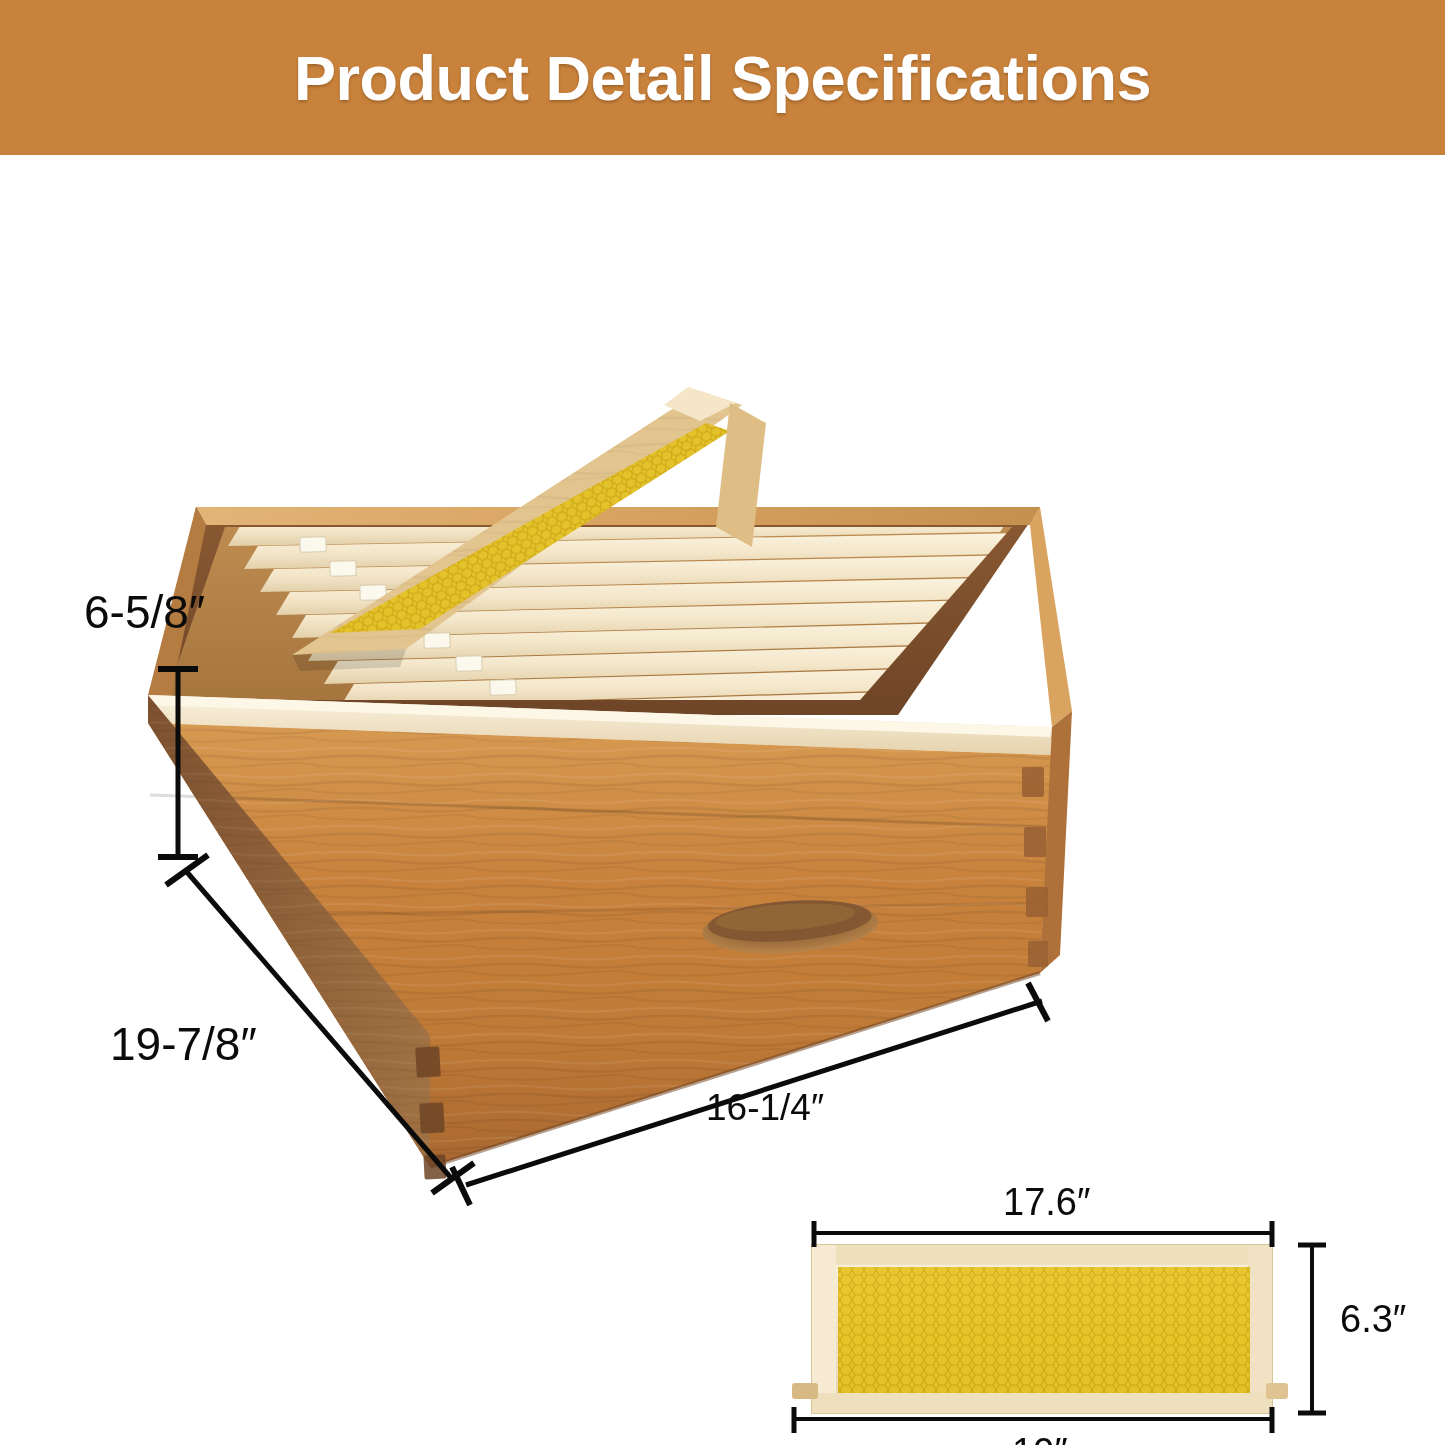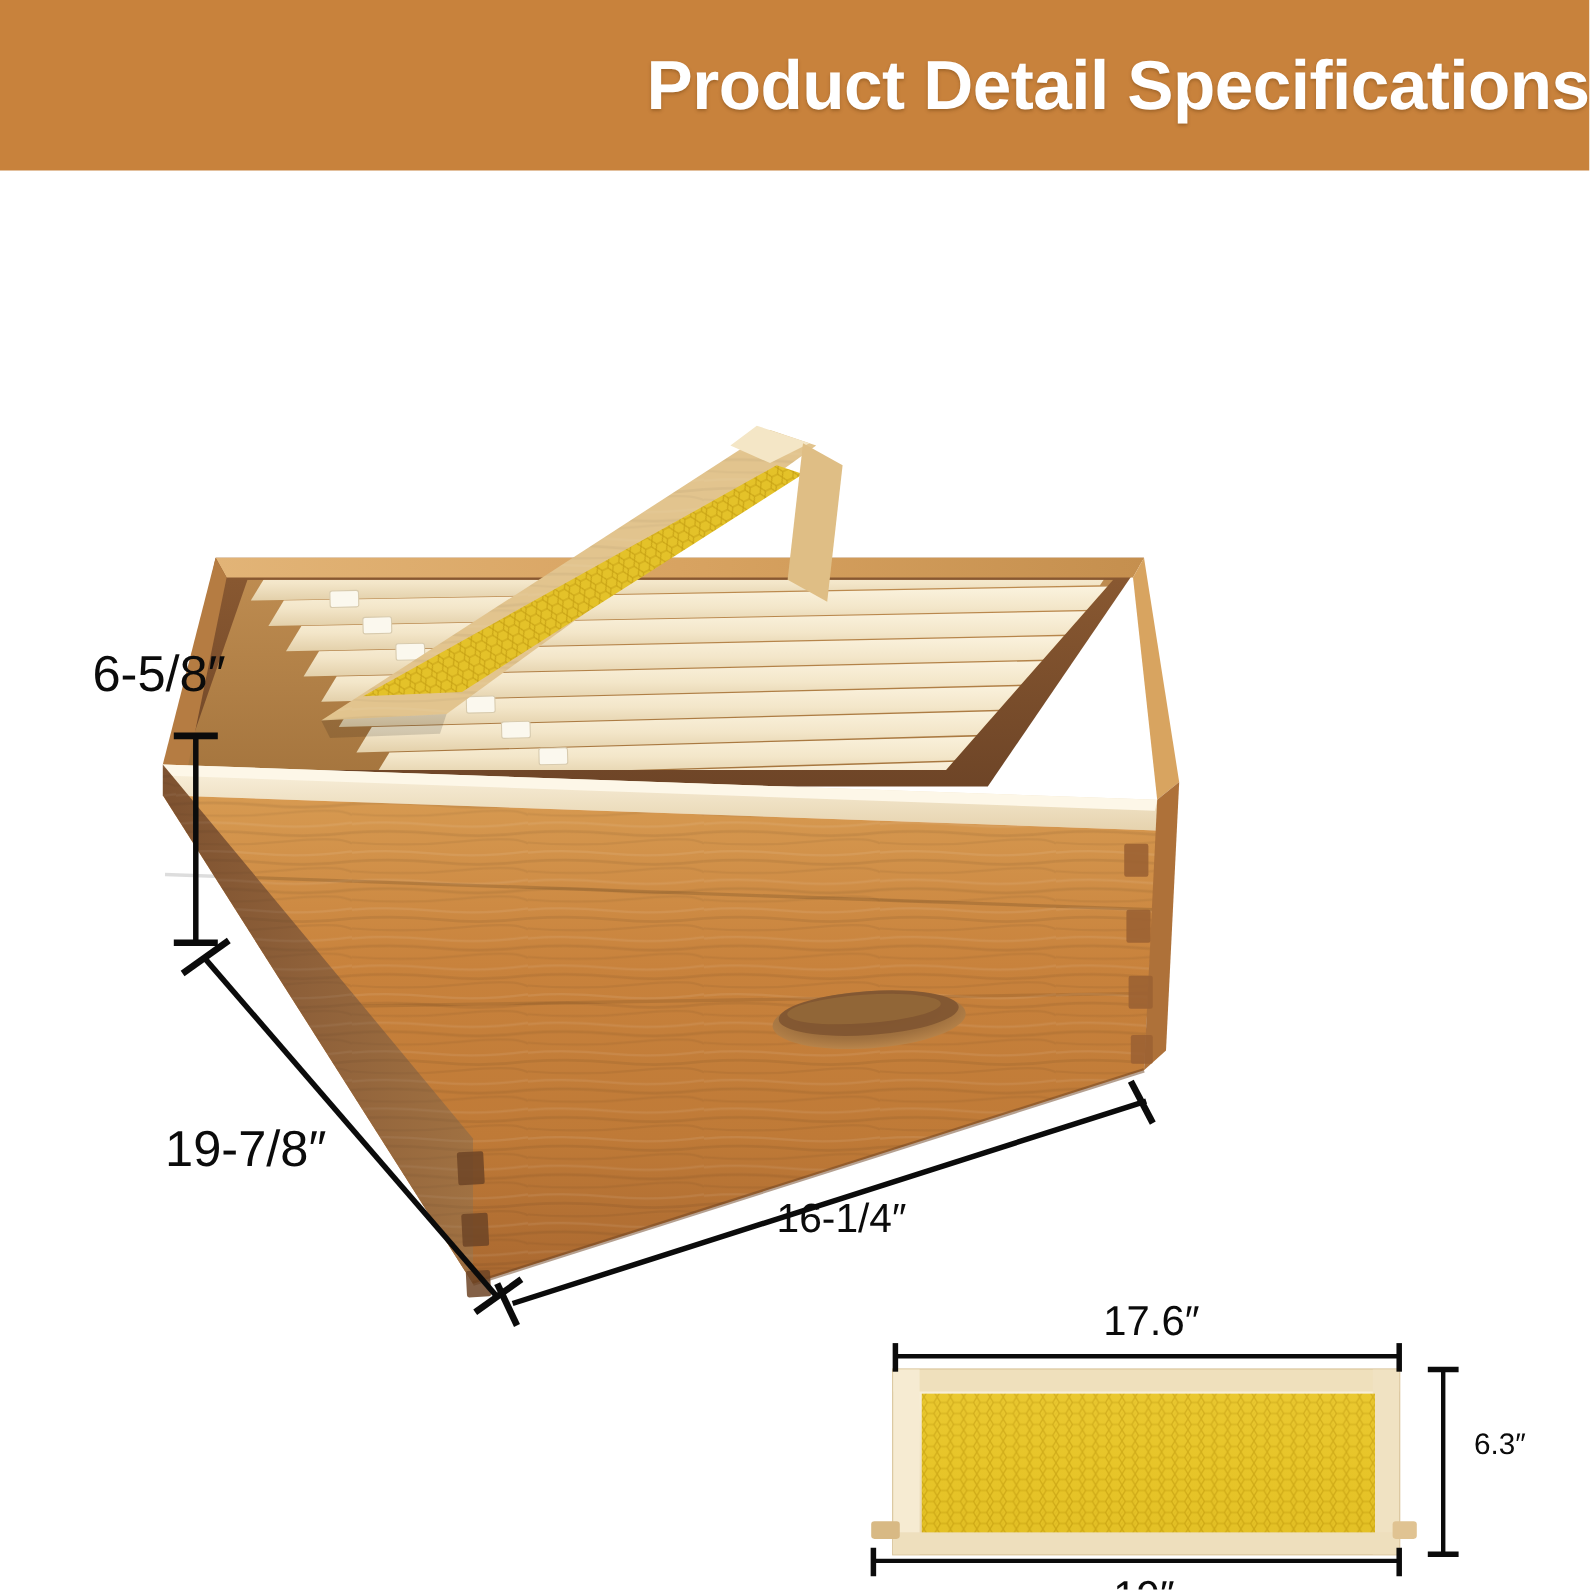--- a/index.html
+++ b/index.html
@@ -26,30 +26,30 @@
     width:1427px; height:1290px;
   }
   svg.illus{ position:absolute; left:0; top:0; width:1445px; height:1290px; }
   .dimlabel{
     position:absolute;
     font-family:"Liberation Sans", sans-serif;
     color:#0b0b0b;
     white-space:nowrap;
   }
   #lbl-height{ left:84px;  top:430px;  font-size:46px; }
-  #lbl-depth { left:110px; top:862px;  font-size:46px;margin-left:40px; }
+  #lbl-depth { left:110px; top:862px;  font-size:46px; }
   #lbl-width { left:706px; top:932px;  font-size:37px; }
   #lbl-f-top { left:1003px;top:1026px; font-size:38px;text-align:right; }
-  #lbl-f-right{left:1340px;top:1143px; font-size:27px; }
+  #lbl-f-right{left:1340px;top:1143px; font-size:38px; }
   #lbl-f-bot { left:1012px;top:1276px; font-size:38px; }
 </style>
 </head>
 <body style="background: rgb(255, 255, 255);">
 
-<div class="banner" id="banner" style="background: rgb(200, 130, 60); justify-content: flex-end;">
+<div class="banner" id="banner" style="background: rgb(200, 130, 60);">
   <div class="banner-title">Product Detail Specifications</div>
 </div>
 
 <div class="stage">
 
   <svg class="illus" viewBox="0 0 1445 1290">
     <defs>
 
       <linearGradient id="gFront" x1="0" y1="0" x2="0" y2="1">
         <stop offset="0" stop-color="#D79A51"></stop>

